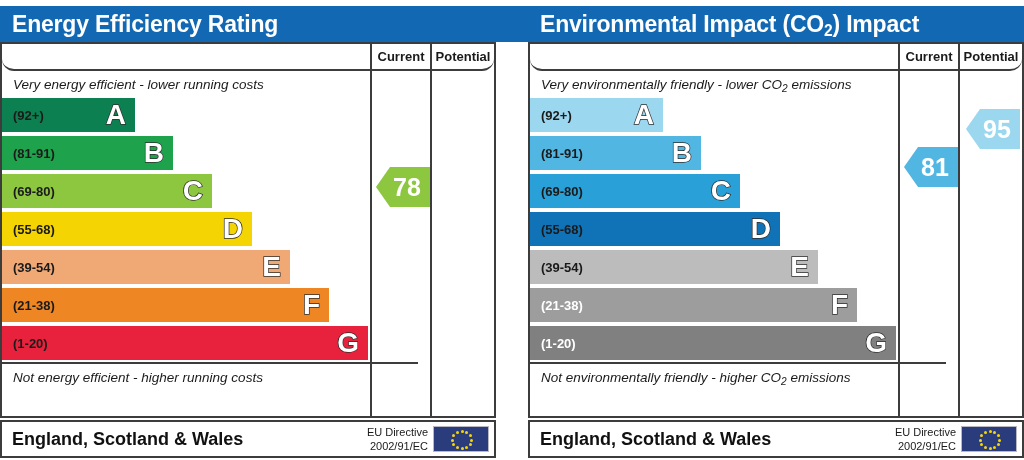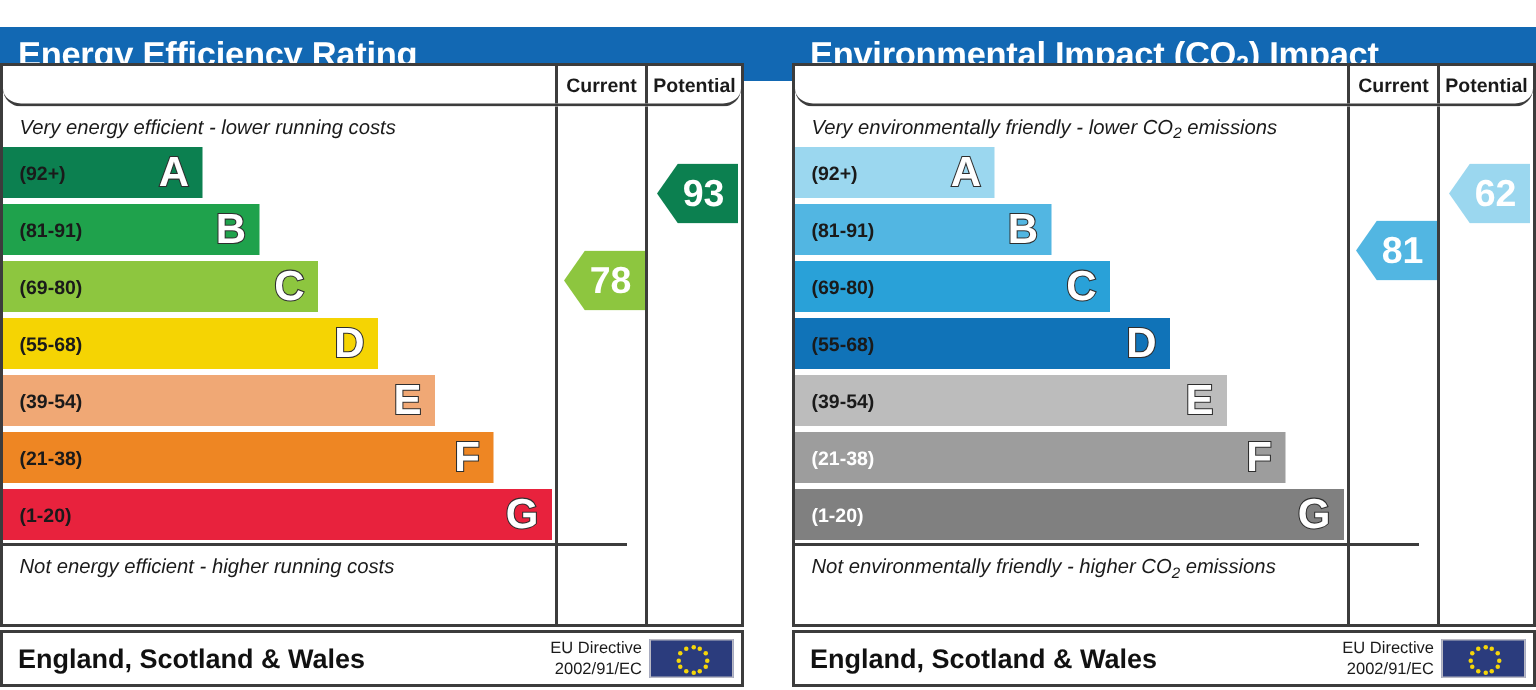--- a/index.html
+++ b/index.html
@@ -21,21 +21,21 @@
     top: 2px;
     width: 496px;
     height: 456px;
   }
   .cert.left  { left: 0px; }
   .cert.right { left: 528px; }
 
   
   .banner {
     position: absolute;
-    left: 0; top: 16px;
+    left: 0; top: 4px;
     width: 596px; height: 36px;
     background: #1268b3;
     color: #ffffff;
     font-size: 23px;
     font-weight: bold;
     line-height: 36px;
     padding-left: 12px;
     white-space: nowrap;
     letter-spacing: -0.2px;
   }
@@ -251,21 +251,20 @@
           <span class="range dark-text">(21-38)</span>
           <span class="letter">F</span>
         </div>
         <div class="band e-g" style="top:228px;width:366px">
           <span class="range dark-text">(1-20)</span>
           <span class="letter">G</span>
         </div>
       </div>
 
       <div class="badge cur e-c" style="top:123px">78</div>
-      <div class="badge pot e-a" style="top:65px">93</div>
 
       <div class="caption bottom">Not energy efficient - higher running costs</div>
     </div>
 
     <div class="footer">
       <div class="region">England, Scotland &amp; Wales</div>
       <div class="directive">
         <div>EU Directive</div>
         <div>2002/91/EC</div>
       </div>
@@ -331,21 +330,21 @@
           <span class="range light-text">(21-38)</span>
           <span class="letter">F</span>
         </div>
         <div class="band c-g" style="top:228px;width:366px">
           <span class="range light-text">(1-20)</span>
           <span class="letter">G</span>
         </div>
       </div>
 
       <div class="badge cur c-b" style="top:103px">81</div>
-      <div class="badge pot c-a" style="top:65px">62</div>
+      <div class="badge pot c-a" style="top:65px">95</div>
 
       <div class="caption bottom">
         <span>Not environmentally friendly - higher CO</span><sub>2</sub><span> emissions</span>
       </div>
     </div>
 
     <div class="footer">
       <div class="region">England, Scotland &amp; Wales</div>
       <div class="directive">
         <div>EU Directive</div>

